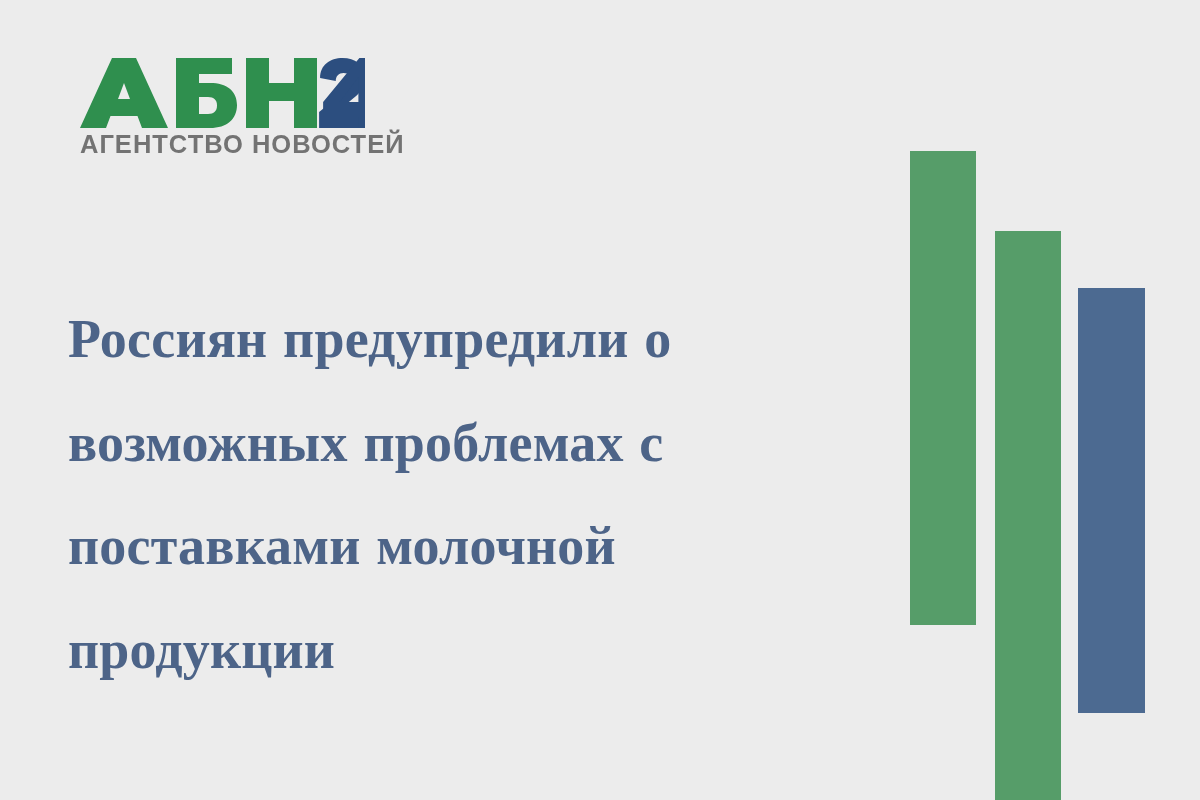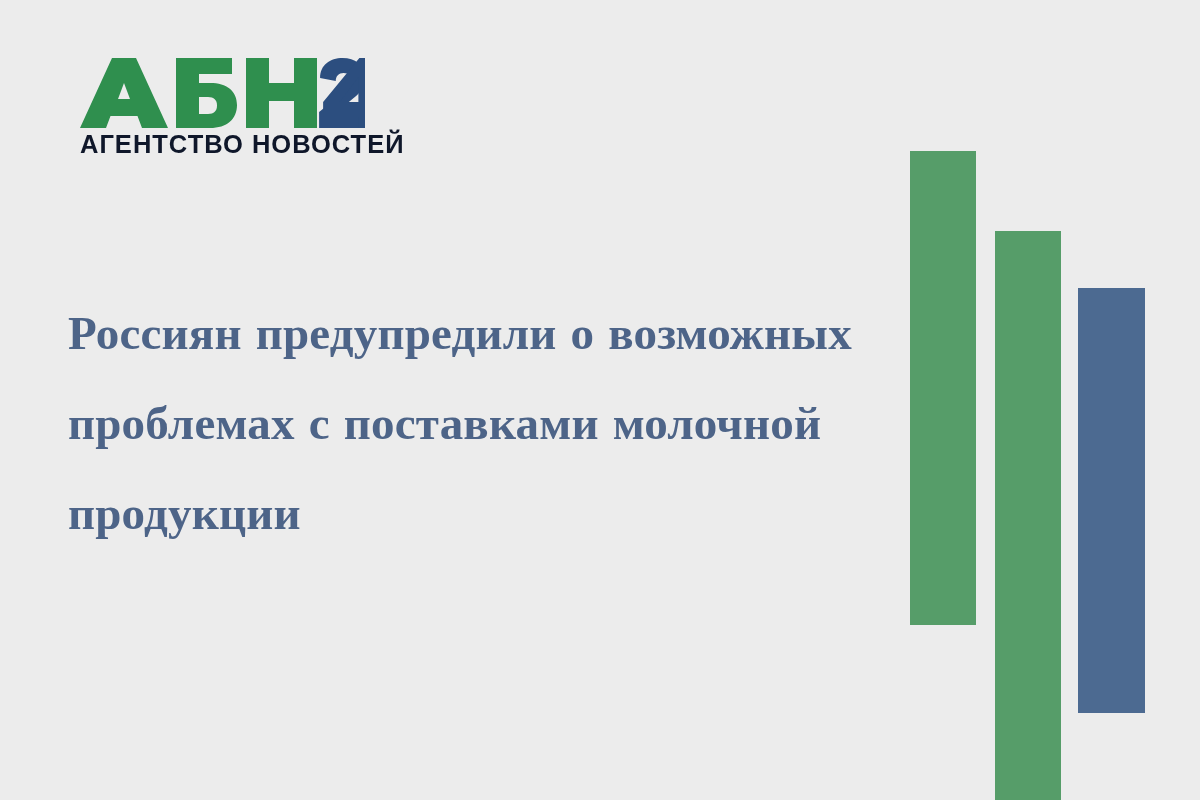--- a/index.html
+++ b/index.html
@@ -86,21 +86,21 @@
 
   
   .headline {
     position: absolute;
     left: 68px;
     top: 288px;
     width: 800px;
     color: #4d6488;
     font-family: "Liberation Serif", "DejaVu Serif", serif;
     font-weight: 700;
-    font-size: 47px;
+    font-size: 54px;
     line-height: 1.92;
     letter-spacing: 0.2px;
     margin: 0;
     word-spacing: 2px;
   }
 </style>
 </head>
 <body style="background: rgb(236, 236, 236);">
 
 <div class="card" style="background: rgb(236, 236, 236);">
@@ -114,21 +114,21 @@
         <path d="M96 0 H152 V16 H119 V25 H130 C147 25 157 33 157 47 C157 61 147 70 130 70 H96 Z
                  M119 39 V56 H128 C134 56 137 53 137 47.5 C137 42 134 39 128 39 Z" fill="#2f8f4e"></path>
 
         <path d="M166 0 H189 V25 H214 V0 H237 V70 H214 V43 H189 V70 H166 Z" fill="#2f8f4e"></path>
 
         <path d="M246 20 C246 7 256 0 269 0 C283 0 292 8 292 20 C292 29 287 35 279 41 L268 50 H293 V70 H245 V54 L274 31 C277 28 278 25 278 22 C278 18 275 15 270 15 C265 15 262 18 262 23 Z" fill="#2c4e7f" transform="translate(-1,0) scale(0.98,1)"></path>
 
         <path d="M331 0 H350 V44 H360 V59 H350 V70 H330 V59 H294 V44 Z M330 44 V19 L311 44 Z" fill="#2c4e7f" transform="translate(-45,0) scale(0.98,1)"></path>
       </svg>
     </div>
-    <div class="logo-sub" style="color: #0f172a;">АГЕНТСТВО НОВОСТЕЙ</div>
+    <div class="logo-sub" style="color: #737373;">АГЕНТСТВО НОВОСТЕЙ</div>
   </div>
 
   <h1 class="headline" style="color: rgb(77, 100, 136);">Россиян предупредили о возможных проблемах с поставками молочной продукции</h1>
 
   <div class="bars">
     <span class="bar bar-1" style="left: 10px; top: 151px; width: 66px; height: 474px; background: rgb(86, 157, 105);"></span>
     <span class="bar bar-2" style="left: 95px; top: 231px; width: 66px; height: 569px; background: rgb(86, 157, 105);"></span>
     <span class="bar bar-3" style="left: 178px; top: 288px; width: 67px; height: 425px; background: rgb(76, 106, 145);"></span>
   </div>
 

